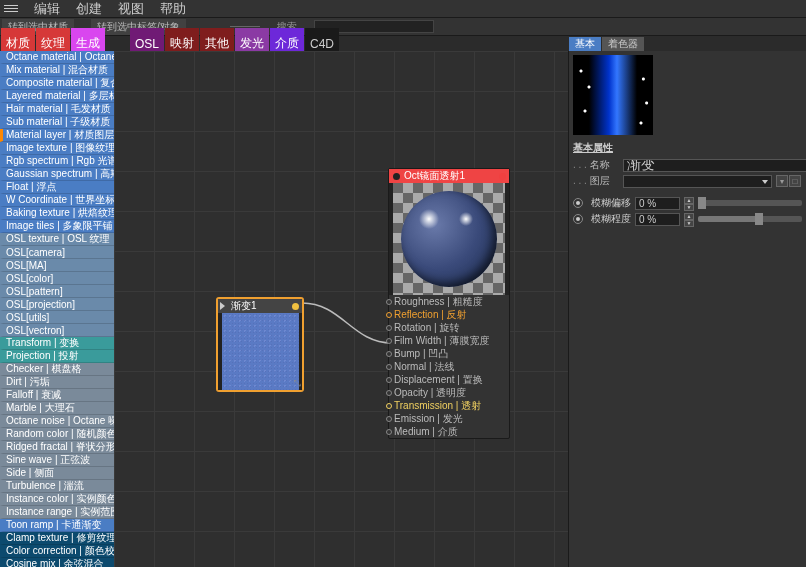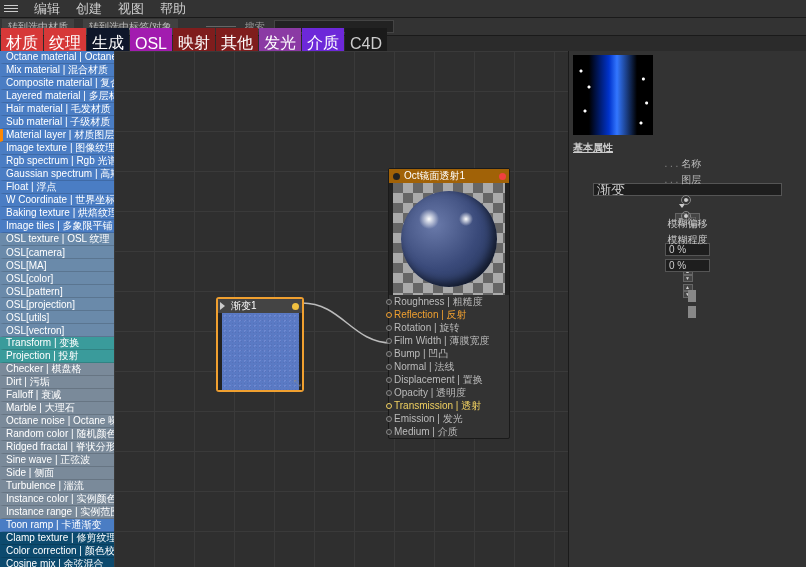--- a/index.html
+++ b/index.html
@@ -5,32 +5,32 @@
   * { margin: 0; padding: 0; box-sizing: border-box; }
   html, body { width: 806px; height: 567px; background: #2b2b2b; font-family: Arial, sans-serif; font-size: 11px; color: #ccc; overflow: hidden; }
   
   
   .menubar { height: 18px; background: #333; display: flex; align-items: center; padding: 0 4px; border-bottom: 1px solid #1a1a1a; }
   .menu-icon { width: 14px; display: flex; flex-direction: column; gap: 2px; margin-right: 8px; }
   .menu-icon div { height: 1px; background: #ccc; }
   .menu-item { padding: 0 8px; cursor: pointer; font-size: 13px; }
   
   
-  .toolbar { height: 18px; background: #333; display: flex; align-items: center; padding: 0 2px; gap: 9px; border-bottom: 1px solid #1a1a1a; }
+  .toolbar { height: 18px; background: #333; display: flex; align-items: center; padding: 0 2px; gap: 17px; border-bottom: 1px solid #1a1a1a; }
   .tool-btn { padding: 1px 6px; background: #414141; color: #bbb; font-size: 10px; cursor: pointer; }
   .search-sep { width: 30px; height: 1px; background: #666; }
   .search-label { color: #999; font-size: 10px; }
   .search-box { width: 120px; height: 13px; background: #222; border: 1px solid #444; }
   
   
   .tag-row { height: 15px; background: #2b2b2b; display: flex; align-items: center; gap: 1px; padding: 1px; }
-  .tag { padding: 1px 5px; font-size: 16px; color: #000; cursor: pointer; height: 31px; display: flex; align-items: center; }
+  .tag { padding: 1px 5px; font-size: 12px; color: #000; cursor: pointer; height: 31px; display: flex; align-items: center; }
   .tag.red { background: #d63838; color: #fff; }
-  .tag.green { background: #0f172a; color: #fff; }
-  .tag.teal { background: #a21caf; color: #fff; }
+  .tag.green { background: #d946ef; color: #fff; }
+  .tag.teal { background: #701a75; color: #fff; margin-left: 24px; }
   .tag.gray { background: #7f1d1d; color: #fff; font-family: Liberation Serif, serif; }
   .tag.purple { background: #8b3aa4; color: #fff; }
   .tag.brown { background: #6d28d9; color: #fff; }
   .tag.dark { background: #1a1a1a; color: #ccc; }
   
   
   .main { display: flex; height: calc(100% - 51px); }
   
   
   .palette { width: 114px; overflow-y: auto; flex-shrink: 0; }
@@ -43,21 +43,21 @@
   .palette-item.pink   { background: #0c4a6e; }
   
   
   .canvas { flex: 1; position: relative; background: #2f2f2f;
     background-image: linear-gradient(#3a3a3a 1px, transparent 1px), linear-gradient(90deg, #3a3a3a 1px, transparent 1px);
     background-size: 40px 40px; }
   
   
   .node { position: absolute; background: #333; border: 1px solid #1a1a1a; border-radius: 2px; }
   .node-header { height: 14px; color: #fff; font-size: 10px; padding: 0 4px; display: flex; align-items: center; position: relative; }
-  .node-header.red { background: #a16207; }
+  .node-header.red { background: #ef4444; }
   .node-header.gray { background: #444; }
   .node-header .dot-l { width: 7px; height: 7px; border-radius: 50%; background: #222; margin-right: 4px; }
   .node-header .dot-r { width: 7px; height: 7px; border-radius: 50%; background: #f0c040; position: absolute; right: 3px; }
   .node-header .tri { position: absolute; left: 2px; width: 0; height: 0; border-top: 4px solid transparent; border-bottom: 4px solid transparent; border-left: 5px solid #ccc; }
   .node-header.red .dot-r2 { width: 7px; height: 7px; border-radius: 50%; background: #f04040; position: absolute; right: 3px; }
   .node-preview { background: #222; display: flex; align-items: center; justify-content: center; }
   .prev-noise { width: 77px; height: 77px;
     background: #5a7ac4;
     background-image: radial-gradient(circle, rgba(80,100,170,0.4) 1px, transparent 1px),
                       radial-gradient(circle, rgba(130,150,220,0.5) 1px, transparent 1px);
@@ -90,21 +90,21 @@
   .rthumb { width: 80px; height: 80px; margin: 4px;
     background:
       radial-gradient(circle at 10% 20%, #fff 1px, transparent 2px),
       radial-gradient(circle at 20% 40%, #fff 1px, transparent 2px),
       radial-gradient(circle at 15% 70%, #fff 1px, transparent 2px),
       radial-gradient(circle at 88% 30%, #fff 1px, transparent 2px),
       radial-gradient(circle at 92% 60%, #fff 1px, transparent 2px),
       radial-gradient(circle at 85% 85%, #fff 1px, transparent 2px),
       linear-gradient(90deg, #000 0%, #000 20%, #0033cc 45%, #3377ff 55%, #000 80%, #000 100%); }
   .rhead { padding: 2px 4px; font-size: 10px; font-weight: bold; color: #ccc; text-decoration: underline; }
-  .prop { display: flex; align-items: center; height: 16px; padding: 0 4px; gap: 12px; font-size: 10px; flex-direction: column; }
+  .prop { display: flex; align-items: center; height: 16px; padding: 0 4px; gap: 4px; font-size: 10px; }
   .prop-label { width: 46px; flex-shrink: 0; color: #bbb; }
   .prop-input { flex: 1; height: 13px; background: #1e1e1e; border: 1px solid #555; color: #ccc; padding: 0 3px; font-size: 14px; }
   .prop-drop { flex: 1; height: 13px; background: #1e1e1e; border: 1px solid #555; position: relative; }
   .prop-drop::after { content: ""; position: absolute; right: 3px; top: 4px; width: 0; height: 0; border-left: 3px solid transparent; border-right: 3px solid transparent; border-top: 4px solid #ccc; }
   .prop-2square { width: 26px; display: flex; gap: 1px; flex-shrink: 0; }
   .sqbtn { width: 12px; height: 12px; background: #444; border: 1px solid #666; cursor: pointer; display: flex; align-items: center; justify-content: center; font-size: 8px; color: #999; }
   .prop label.dots::before { content: ". . . "; color: #888; }
   .pct-input { width: 45px; height: 13px; background: #1e1e1e; border: 1px solid #555; color: #ccc; font-size: 10px; padding: 0 3px; }
   .spinner { width: 10px; height: 13px; display: flex; flex-direction: column; }
   .spinner div { flex: 1; background: #444; border: 1px solid #666; font-size: 5px; text-align: center; line-height: 5px; cursor: pointer; }
@@ -142,20 +142,24 @@
   <div class="tag-row" style="flex:1;" id="tag-row">
       <div class="tag red">材质</div>
       <div class="tag red">纹理</div>
       <div class="tag green">生成</div>
       <div class="tag teal">OSL</div>
       <div class="tag gray">映射</div>
       <div class="tag gray">其他</div>
       <div class="tag purple">发光</div>
       <div class="tag brown">介质</div>
       <div class="tag dark">C4D</div>
+    </div>
+  <div class="tag-row" style="width:238px;" id="right-tabs">
+      <div class="rtab active">基本</div>
+      <div class="rtab inactive">着色器</div>
     </div>
 </div>
 
 <div class="main">
 
   <div class="palette" id="palette">
       <div class="palette-item blue">Octane material | Octane 材质</div>
       <div class="palette-item blue">Mix material | 混合材质</div>
       <div class="palette-item blue">Composite material | 复合材质</div>
       <div class="palette-item blue">Layered material | 多层材质</div>

